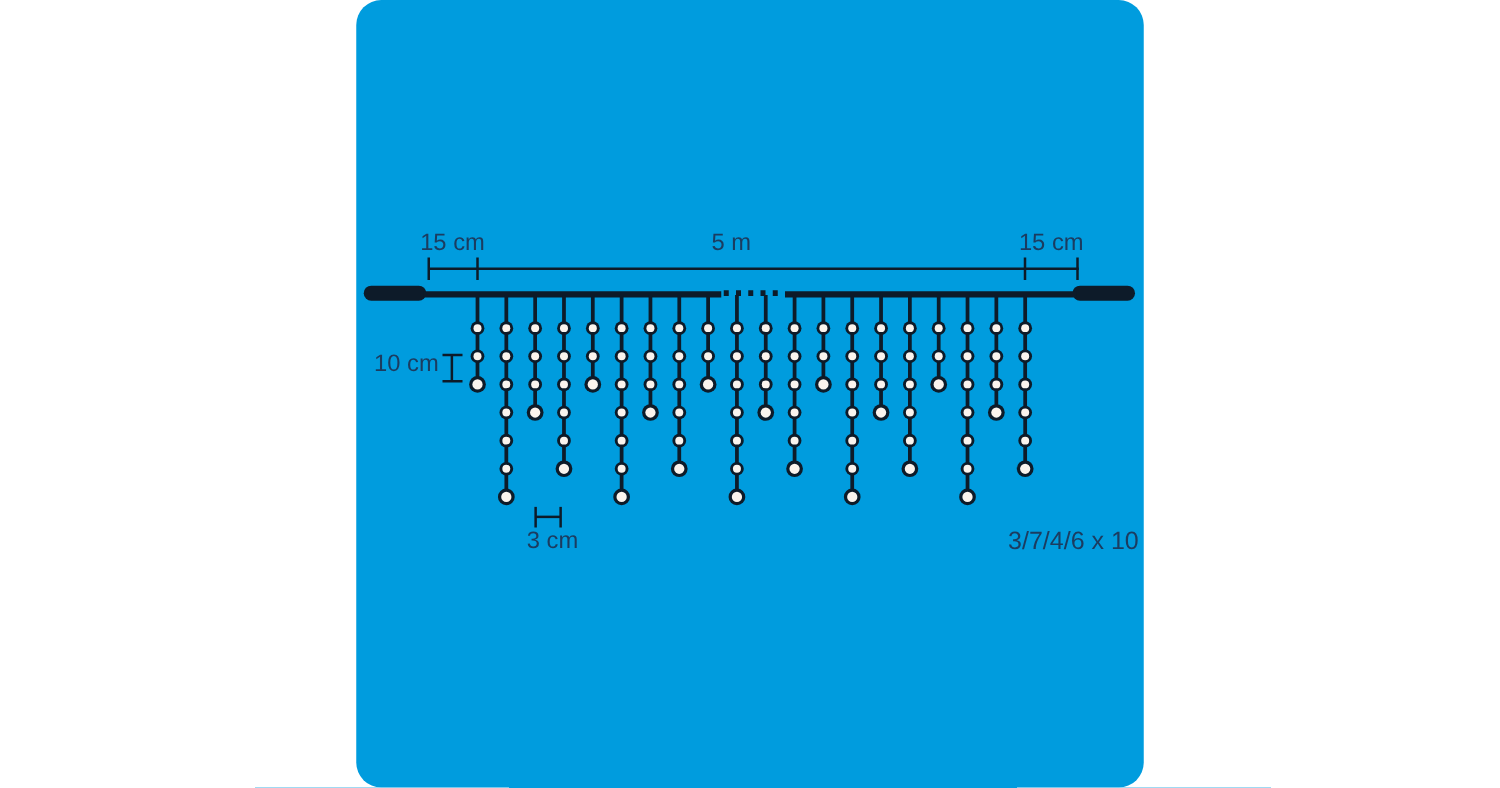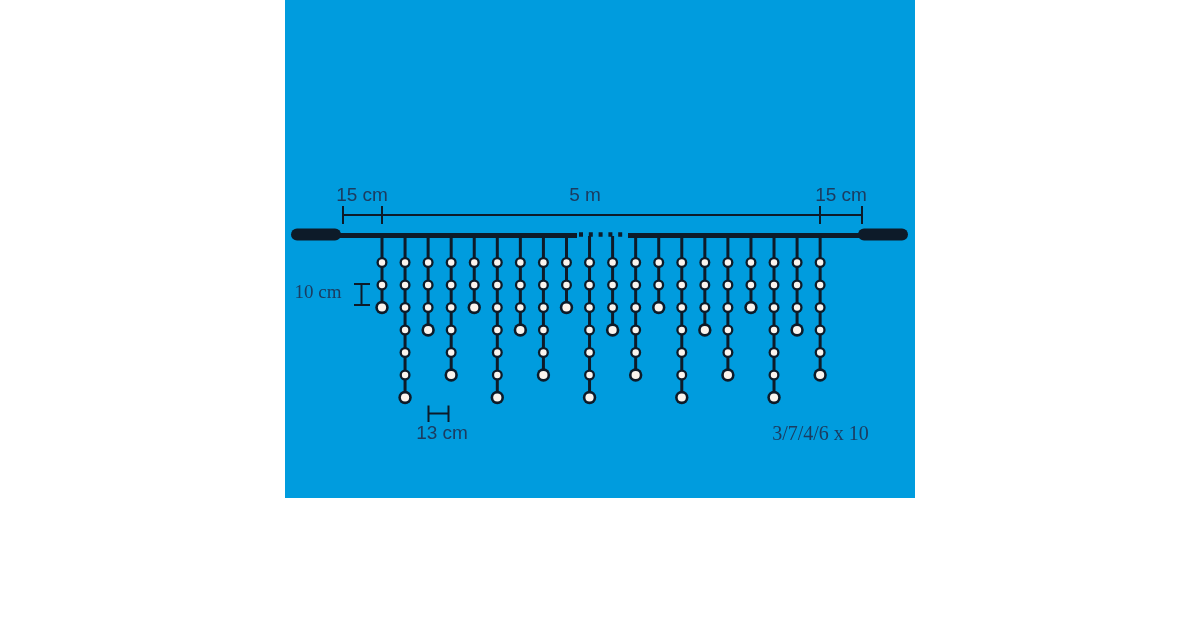--- a/index.html
+++ b/index.html
@@ -16,37 +16,38 @@
     font-family:"Liberation Sans","DejaVu Sans",sans-serif;
   }
   .page{
     position:relative;
     width:1200px;height:630px;
     background:var(--page-bg);
   }
   .product-image{
     position:absolute;
     left:285px;top:0;
-    width:630px;height:498px;
+    width:630px;height:630px;
     background:var(--img-bg);
+    border-radius:20px;
   }
   .diagram-svg{
     position:absolute;left:0;top:0;
     width:630px;height:630px;
     display:block;
   }
   .lbl{
     position:absolute;
     color:var(--text);
     font-size:19px;
     line-height:19px;
     white-space:nowrap;
   }
   .lbl-center{text-align:center;}
-  .lbl-right{text-align:center;font-family:Liberation Serif, serif;}
+  .lbl-right{text-align:right;}
   .wire{stroke:var(--ink);stroke-width:5;}
   .wire-dashed{stroke:var(--ink);stroke-width:4.5;stroke-dasharray:4 5.8;}
   .cable{fill:var(--ink);}
   .dim{stroke:var(--ink);stroke-width:2;}
   .drop-line{stroke:var(--ink);stroke-width:3;}
   .bulb-ring{fill:var(--ink);}
   .bulb-core{fill:var(--bulb);}
 </style>
 </head>
 <body>
@@ -346,17 +347,17 @@
             <circle class="bulb-ring" cx="535.14" cy="375" r="6.7"></circle>
             <circle class="bulb-core" cx="535.14" cy="375" r="4.1"></circle>
           </g>
         </g>
     </svg>
 
     <div class="lbl lbl-center" style="left:37px;top:185px;width:80px;">15 cm</div>
     <div class="lbl lbl-center" style="left:260px;top:185px;width:80px;">5 m</div>
     <div class="lbl lbl-center" style="left:516px;top:185px;width:80px;">15 cm</div>
     <div class="lbl lbl-right" style="left:0px;top:282px;width:66px;">10 cm</div>
-    <div class="lbl lbl-center" style="left:117px;top:423px;width:80px;">13 cm</div>
+    <div class="lbl lbl-center" style="left:117px;top:423px;width:80px;">3 cm</div>
     <div class="lbl lbl-right" style="left:445px;top:423px;width:181px;font-size:20px;line-height:21px;">3/7/4/6 x 10</div>
 
   </div>
 </div>
 
 </body></html>

